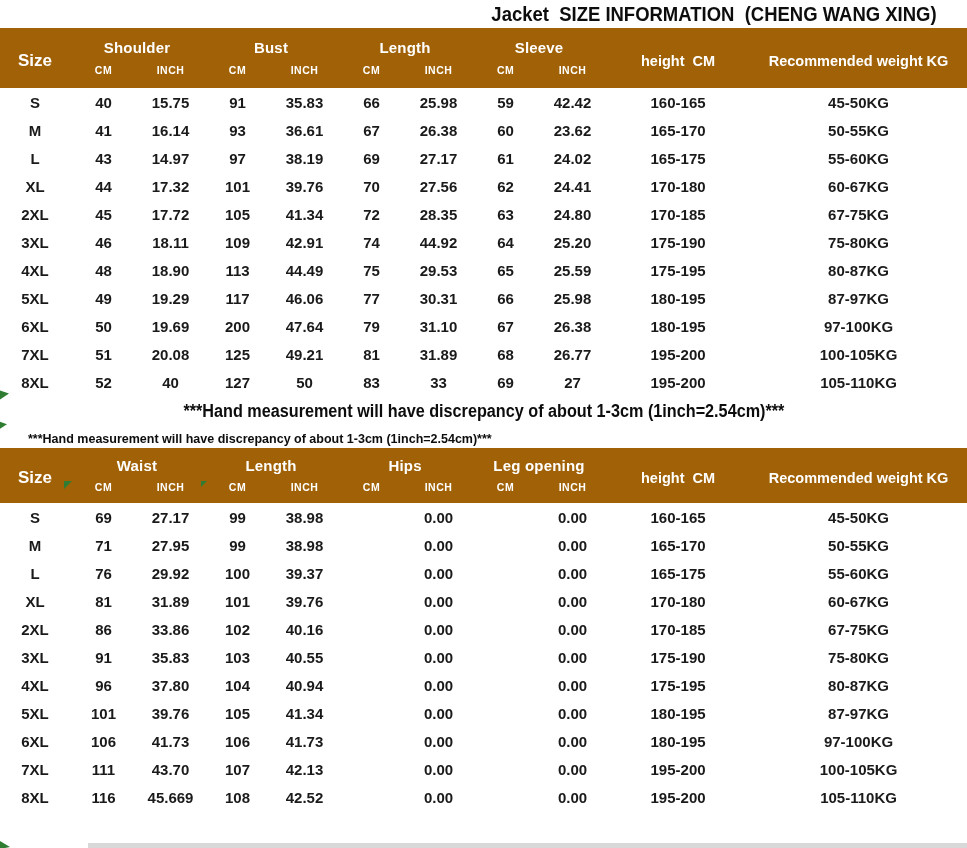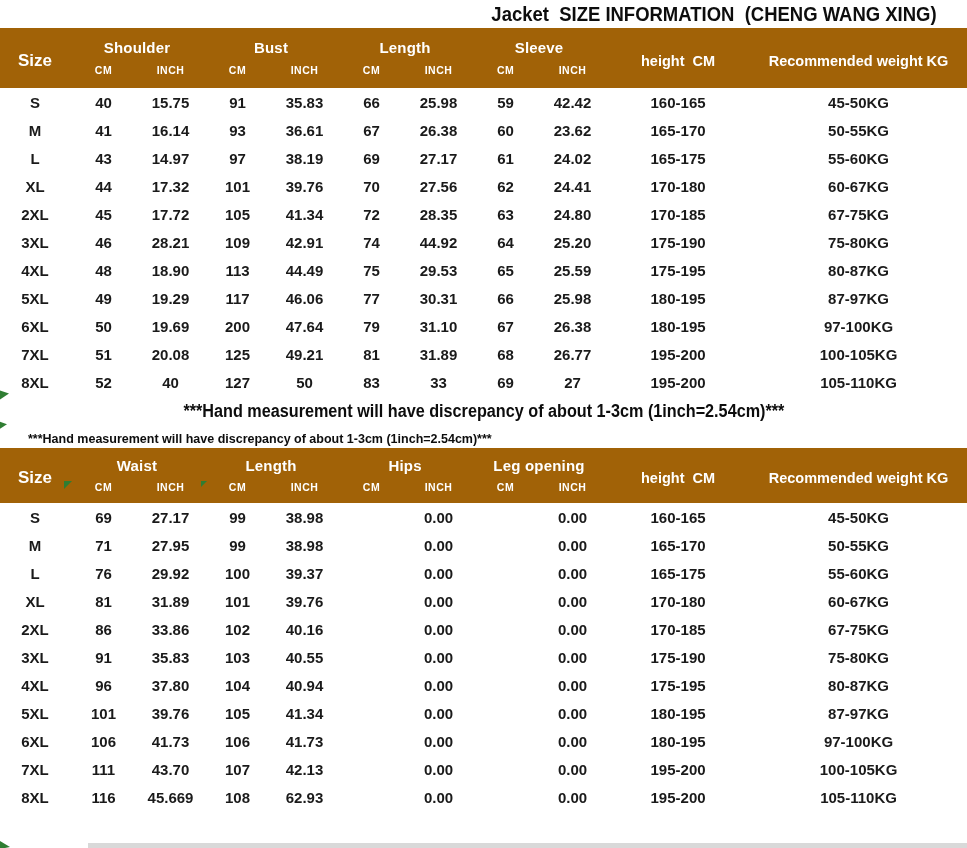--- a/index.html
+++ b/index.html
@@ -212,21 +212,21 @@
             <td>72</td>
             <td>28.35</td>
             <td>63</td>
             <td>24.80</td>
             <td>170-185</td>
             <td>67-75KG</td>
           </tr>
           <tr>
             <td>3XL</td>
             <td>46</td>
-            <td>28.21</td>
+            <td>18.11</td>
             <td>109</td>
             <td>42.91</td>
             <td>74</td>
             <td>44.92</td>
             <td>64</td>
             <td>25.20</td>
             <td>175-190</td>
             <td>75-80KG</td>
           </tr>
           <tr>
@@ -467,21 +467,21 @@
             <td></td>
             <td>0.00</td>
             <td>195-200</td>
             <td>100-105KG</td>
           </tr>
           <tr>
             <td>8XL</td>
             <td>116</td>
             <td>45.669</td>
             <td>108</td>
-            <td>62.93</td>
+            <td>42.52</td>
             <td></td>
             <td>0.00</td>
             <td></td>
             <td>0.00</td>
             <td>195-200</td>
             <td>105-110KG</td>
           </tr>
         </tbody>
     </table>
   </div>

